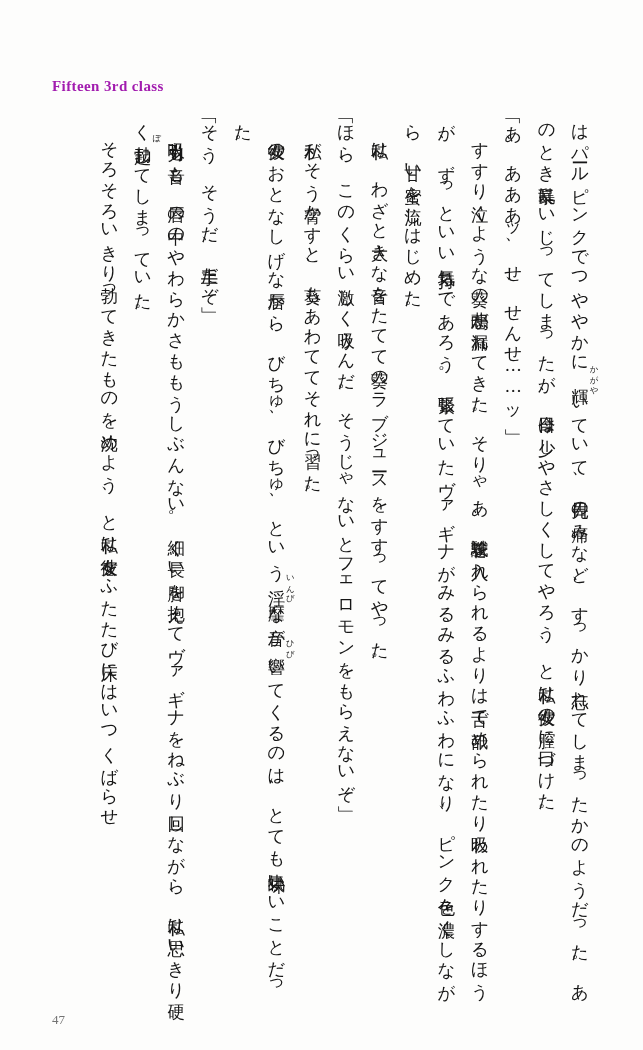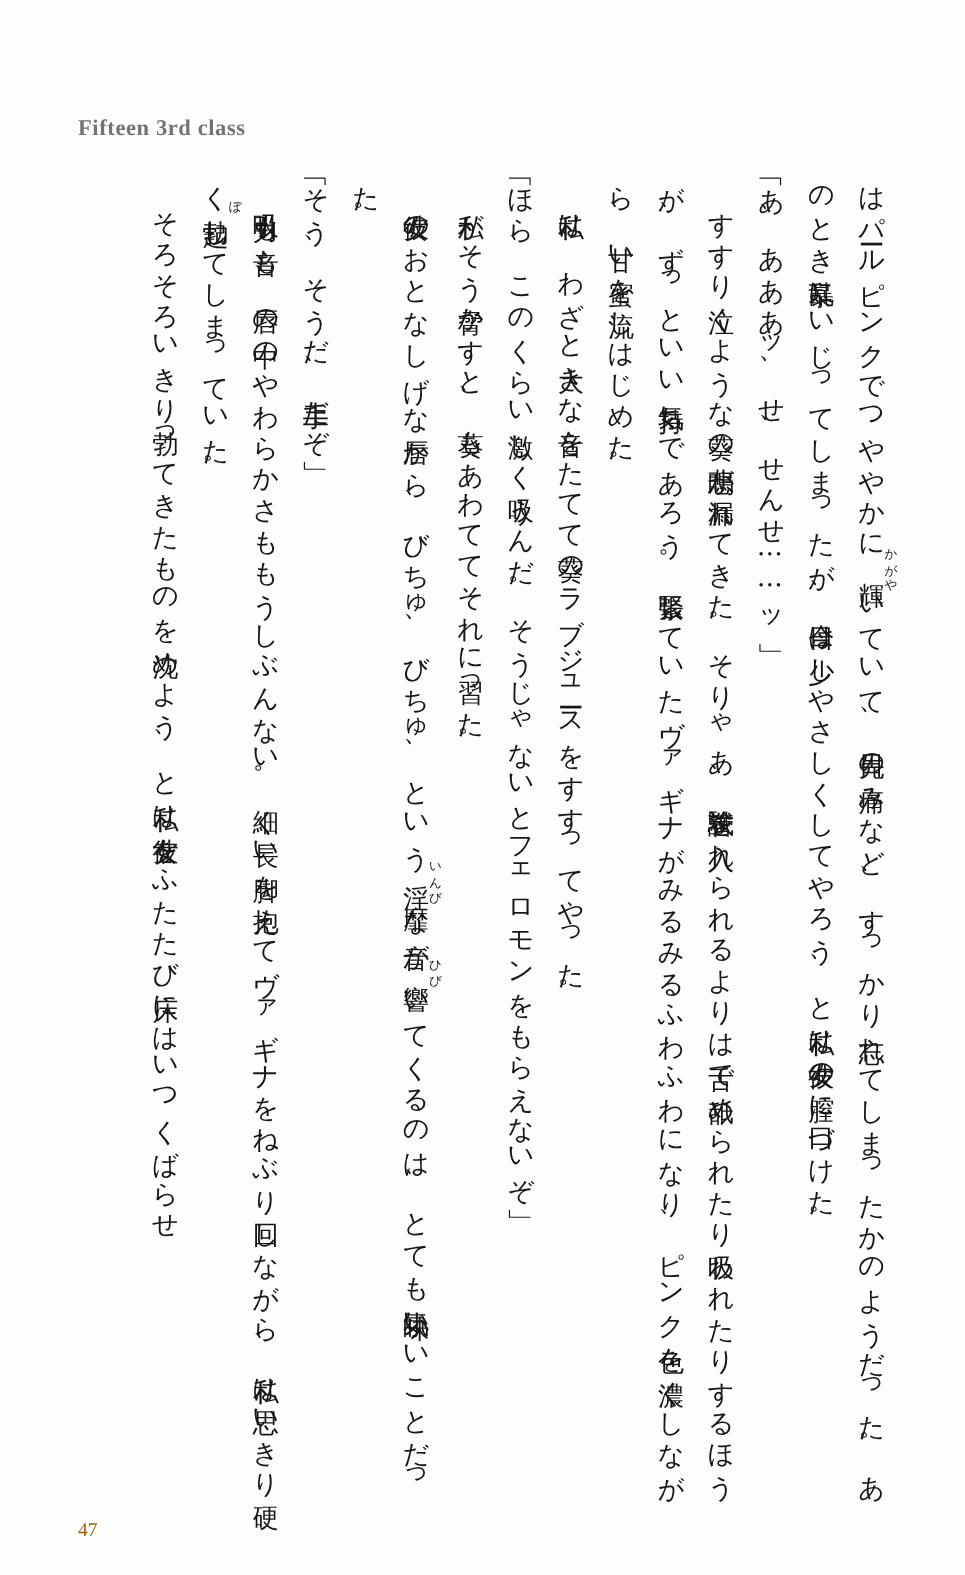--- a/index.html
+++ b/index.html
@@ -21,30 +21,30 @@
     background: #fdfdfc;
   }
   .header {
     position: absolute;
     top: 78px;
     left: 52px;
     font-family: "Liberation Serif", serif;
     font-size: 15px;
     font-weight: 700;
     letter-spacing: 0.4px;
-    color: #737373;
+    color: #a21caf;
     white-space: nowrap;
   }
   .folio {
     position: absolute;
     left: 52px;
     top: 1012px;
     font-family: "Liberation Serif", serif;
     font-size: 13px;
-    color: #a16207;
+    color: #737373;
   }
   
   .textblock {
     position: absolute;
     top: 112px;
     right: 44px;
     left: 52px;
     height: 880px;
     writing-mode: vertical-rl;
     -webkit-writing-mode: vertical-rl;

